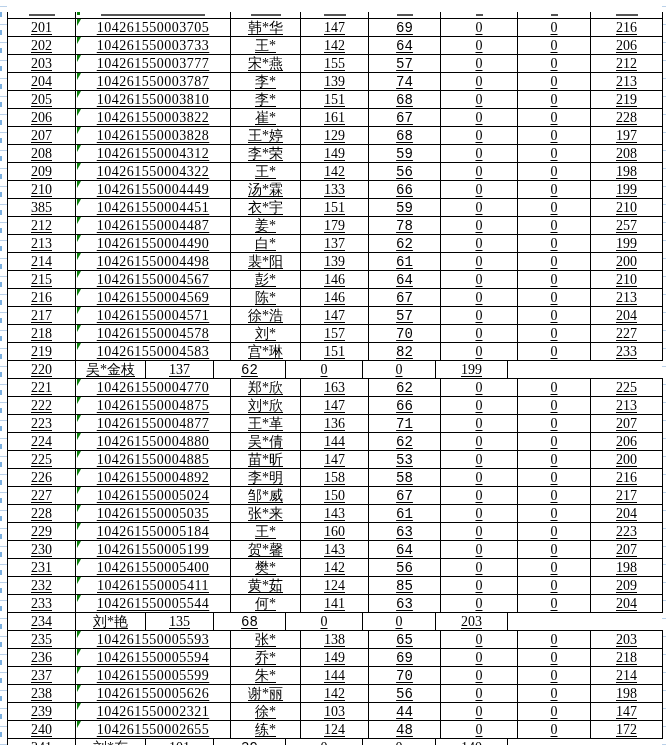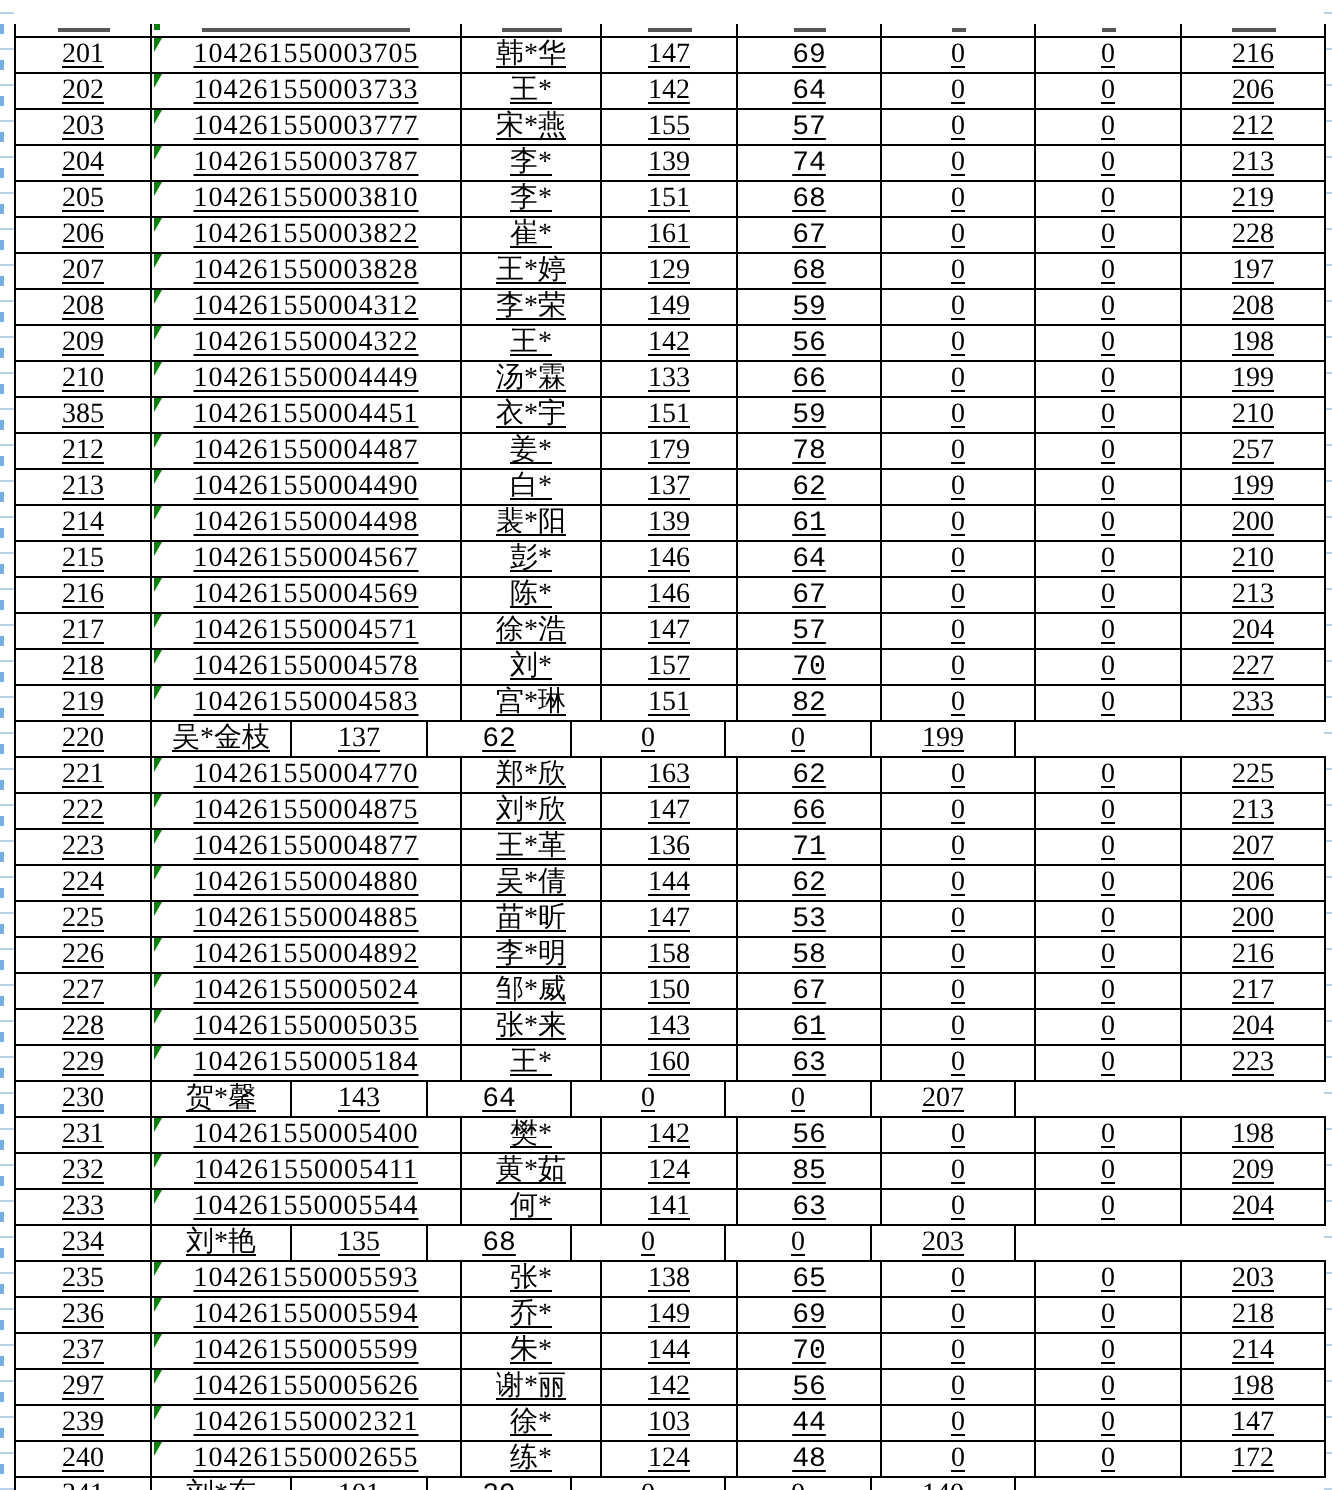--- a/index.html
+++ b/index.html
@@ -408,20 +408,21 @@
       <div class="c c1">104261550005184<span class="tri"></span></div>
       <div class="c c2">王*</div>
       <div class="c c3">160</div>
       <div class="c c4">63</div>
       <div class="c c5">0</div>
       <div class="c c6">0</div>
       <div class="c c7">223</div>
     </div>
     <div class="row">
       <div class="c c0">230</div>
+      <div class="c c1">104261550005199<span class="tri"></span></div>
       <div class="c c2">贺*馨</div>
       <div class="c c3">143</div>
       <div class="c c4">64</div>
       <div class="c c5">0</div>
       <div class="c c6">0</div>
       <div class="c c7">207</div>
     </div>
     <div class="row">
       <div class="c c0">231</div>
       <div class="c c1">104261550005400<span class="tri"></span></div>
@@ -485,21 +486,21 @@
       <div class="c c0">237</div>
       <div class="c c1">104261550005599<span class="tri"></span></div>
       <div class="c c2">朱*</div>
       <div class="c c3">144</div>
       <div class="c c4">70</div>
       <div class="c c5">0</div>
       <div class="c c6">0</div>
       <div class="c c7">214</div>
     </div>
     <div class="row">
-      <div class="c c0">297</div>
+      <div class="c c0">238</div>
       <div class="c c1">104261550005626<span class="tri"></span></div>
       <div class="c c2">谢*丽</div>
       <div class="c c3">142</div>
       <div class="c c4">56</div>
       <div class="c c5">0</div>
       <div class="c c6">0</div>
       <div class="c c7">198</div>
     </div>
     <div class="row">
       <div class="c c0">239</div>

